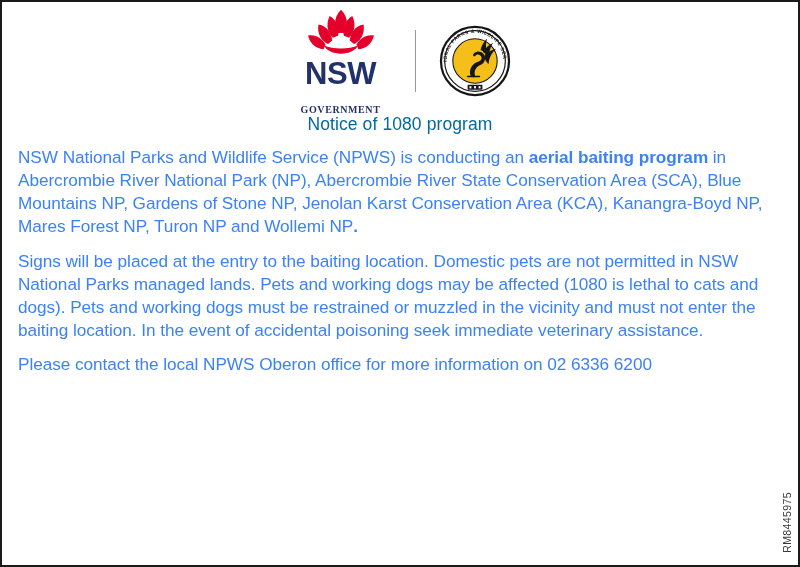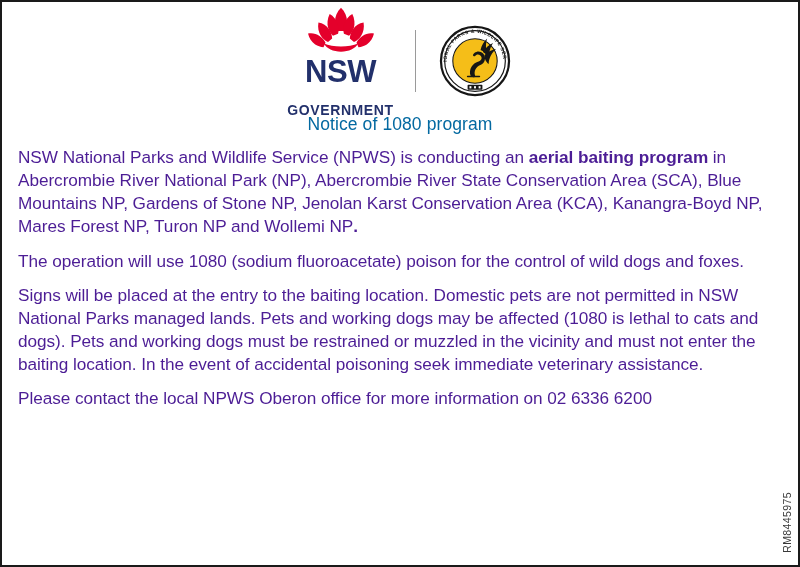--- a/index.html
+++ b/index.html
@@ -46,23 +46,23 @@
   }
   .nsw-word {
     font-family: Liberation Sans, sans-serif;
     font-weight: bold;
     font-size: 31px;
     letter-spacing: -0.5px;
     line-height: 1;
     margin-top: 2px;
   }
   .gov-word {
-    font-family: Liberation Sans, sans-serif;
+    font-family: Liberation Serif, serif;
     font-weight: bold;
-    font-size: 14px;
+    font-size: 10px;
     letter-spacing: 0.6px;
     line-height: 1;
     margin-top: 16px;
   }
 
   .logo-divider {
     width: 1px;
     height: 62px;
     background: #9a9a9a;
   }
@@ -83,21 +83,21 @@
     margin: 0 0 11px 0;
   }
 
   
   .body-copy {
     padding: 0 16px 0 16px;
   }
   .para {
     font-size: 17.2px;
     line-height: 1.345;
-    color: #4c1d95;
+    color: #3b82f6;
     margin: 0 0 11px 0;
     letter-spacing: -0.05px;
   }
   .para:last-child { margin-bottom: 0; }
   .para b { font-weight: bold; }
 
   
   .ref-code {
     position: absolute;
     right: 5px;
@@ -180,21 +180,20 @@
 
   <div class="notice-title">Notice of 1080 program</div>
 
   <div class="body-copy">
 
     <p class="para">
       <span>NSW National Parks and Wildlife Service (NPWS) is conducting an </span><b>aerial baiting program</b><span> in Abercrombie River National Park (NP), Abercrombie River State Conservation Area (SCA), Blue Mountains NP, Gardens of Stone NP, Jenolan Karst Conservation Area (KCA), Kanangra-Boyd NP, Mares Forest NP, Turon NP and Wollemi NP</span><b>.</b>
     </p>
 
 
-    <p class="para">The operation will use 1080 (sodium fluoroacetate) poison for the control of wild dogs and foxes.</p>
 
 
     <p class="para">Signs will be placed at the entry to the baiting location. Domestic pets are not permitted in NSW National Parks managed lands. Pets and working dogs may be affected (1080 is lethal to cats and dogs). Pets and working dogs must be restrained or muzzled in the vicinity and must not enter the baiting location. In the event of accidental poisoning seek immediate veterinary assistance.</p>
 
     <p class="para">Please contact the local NPWS Oberon office for more information on 02 6336 6200</p>
 
   </div>
 
   <div class="ref-code">RM8445975</div>
 

